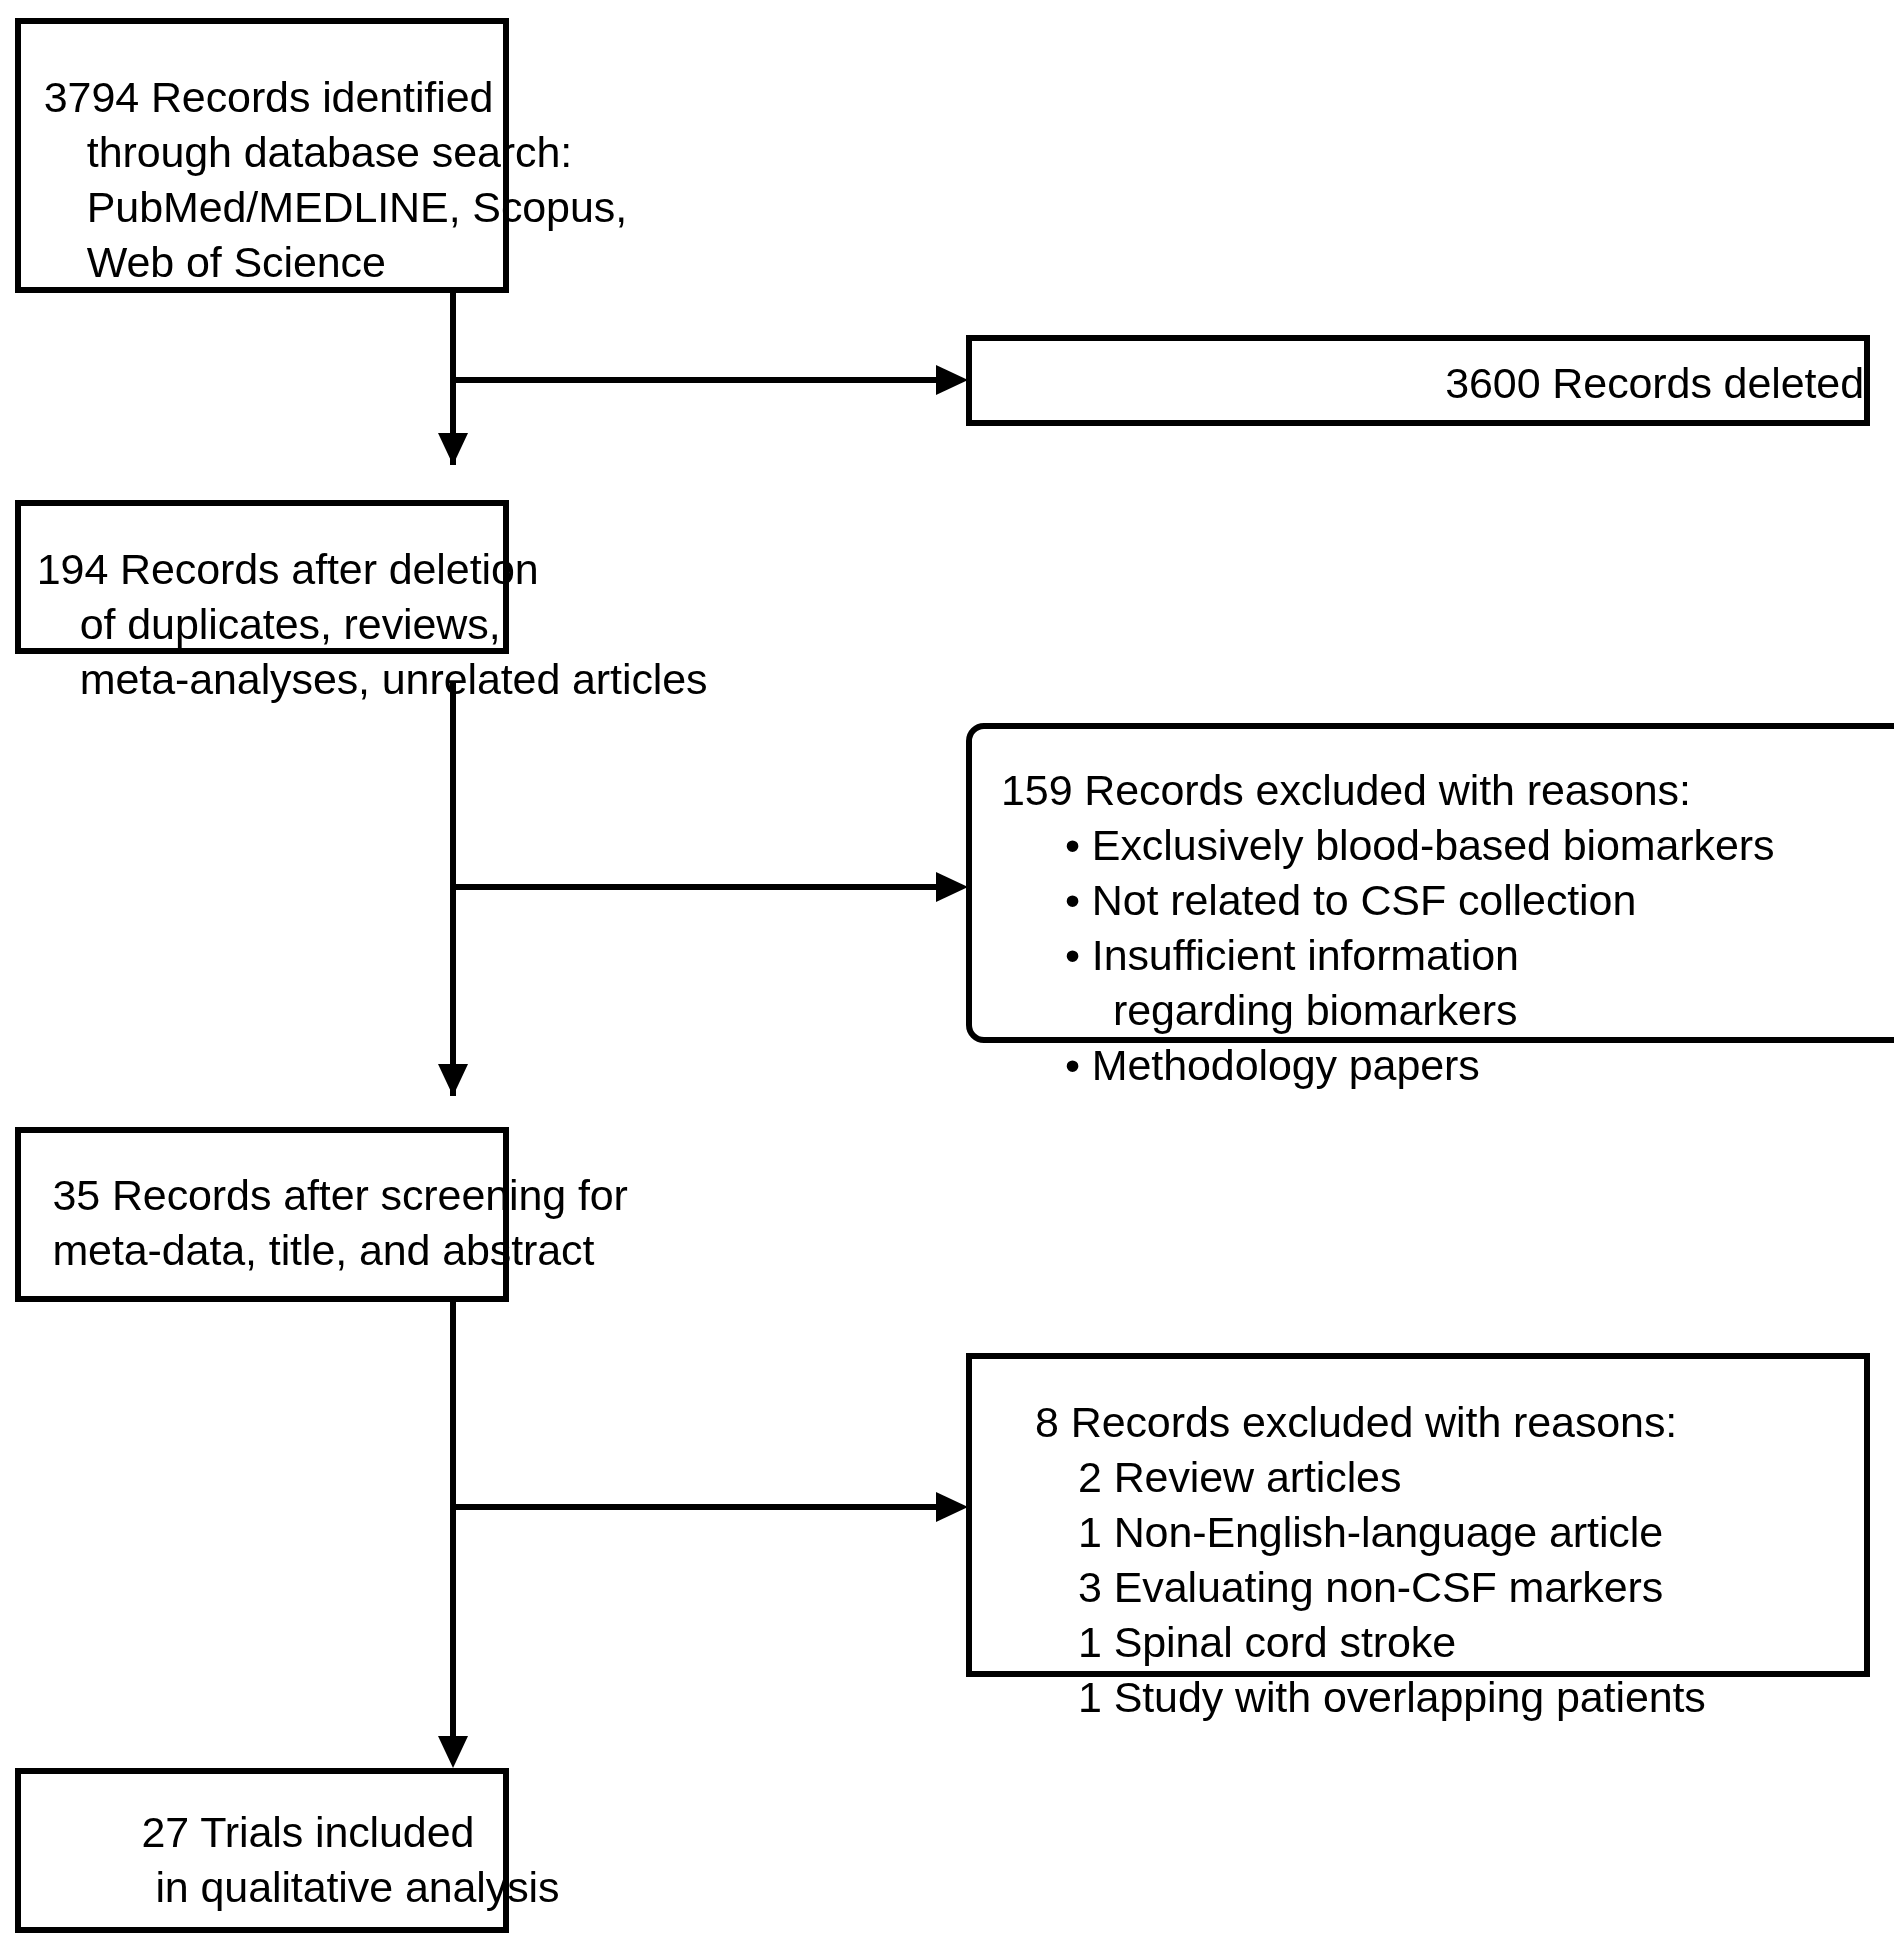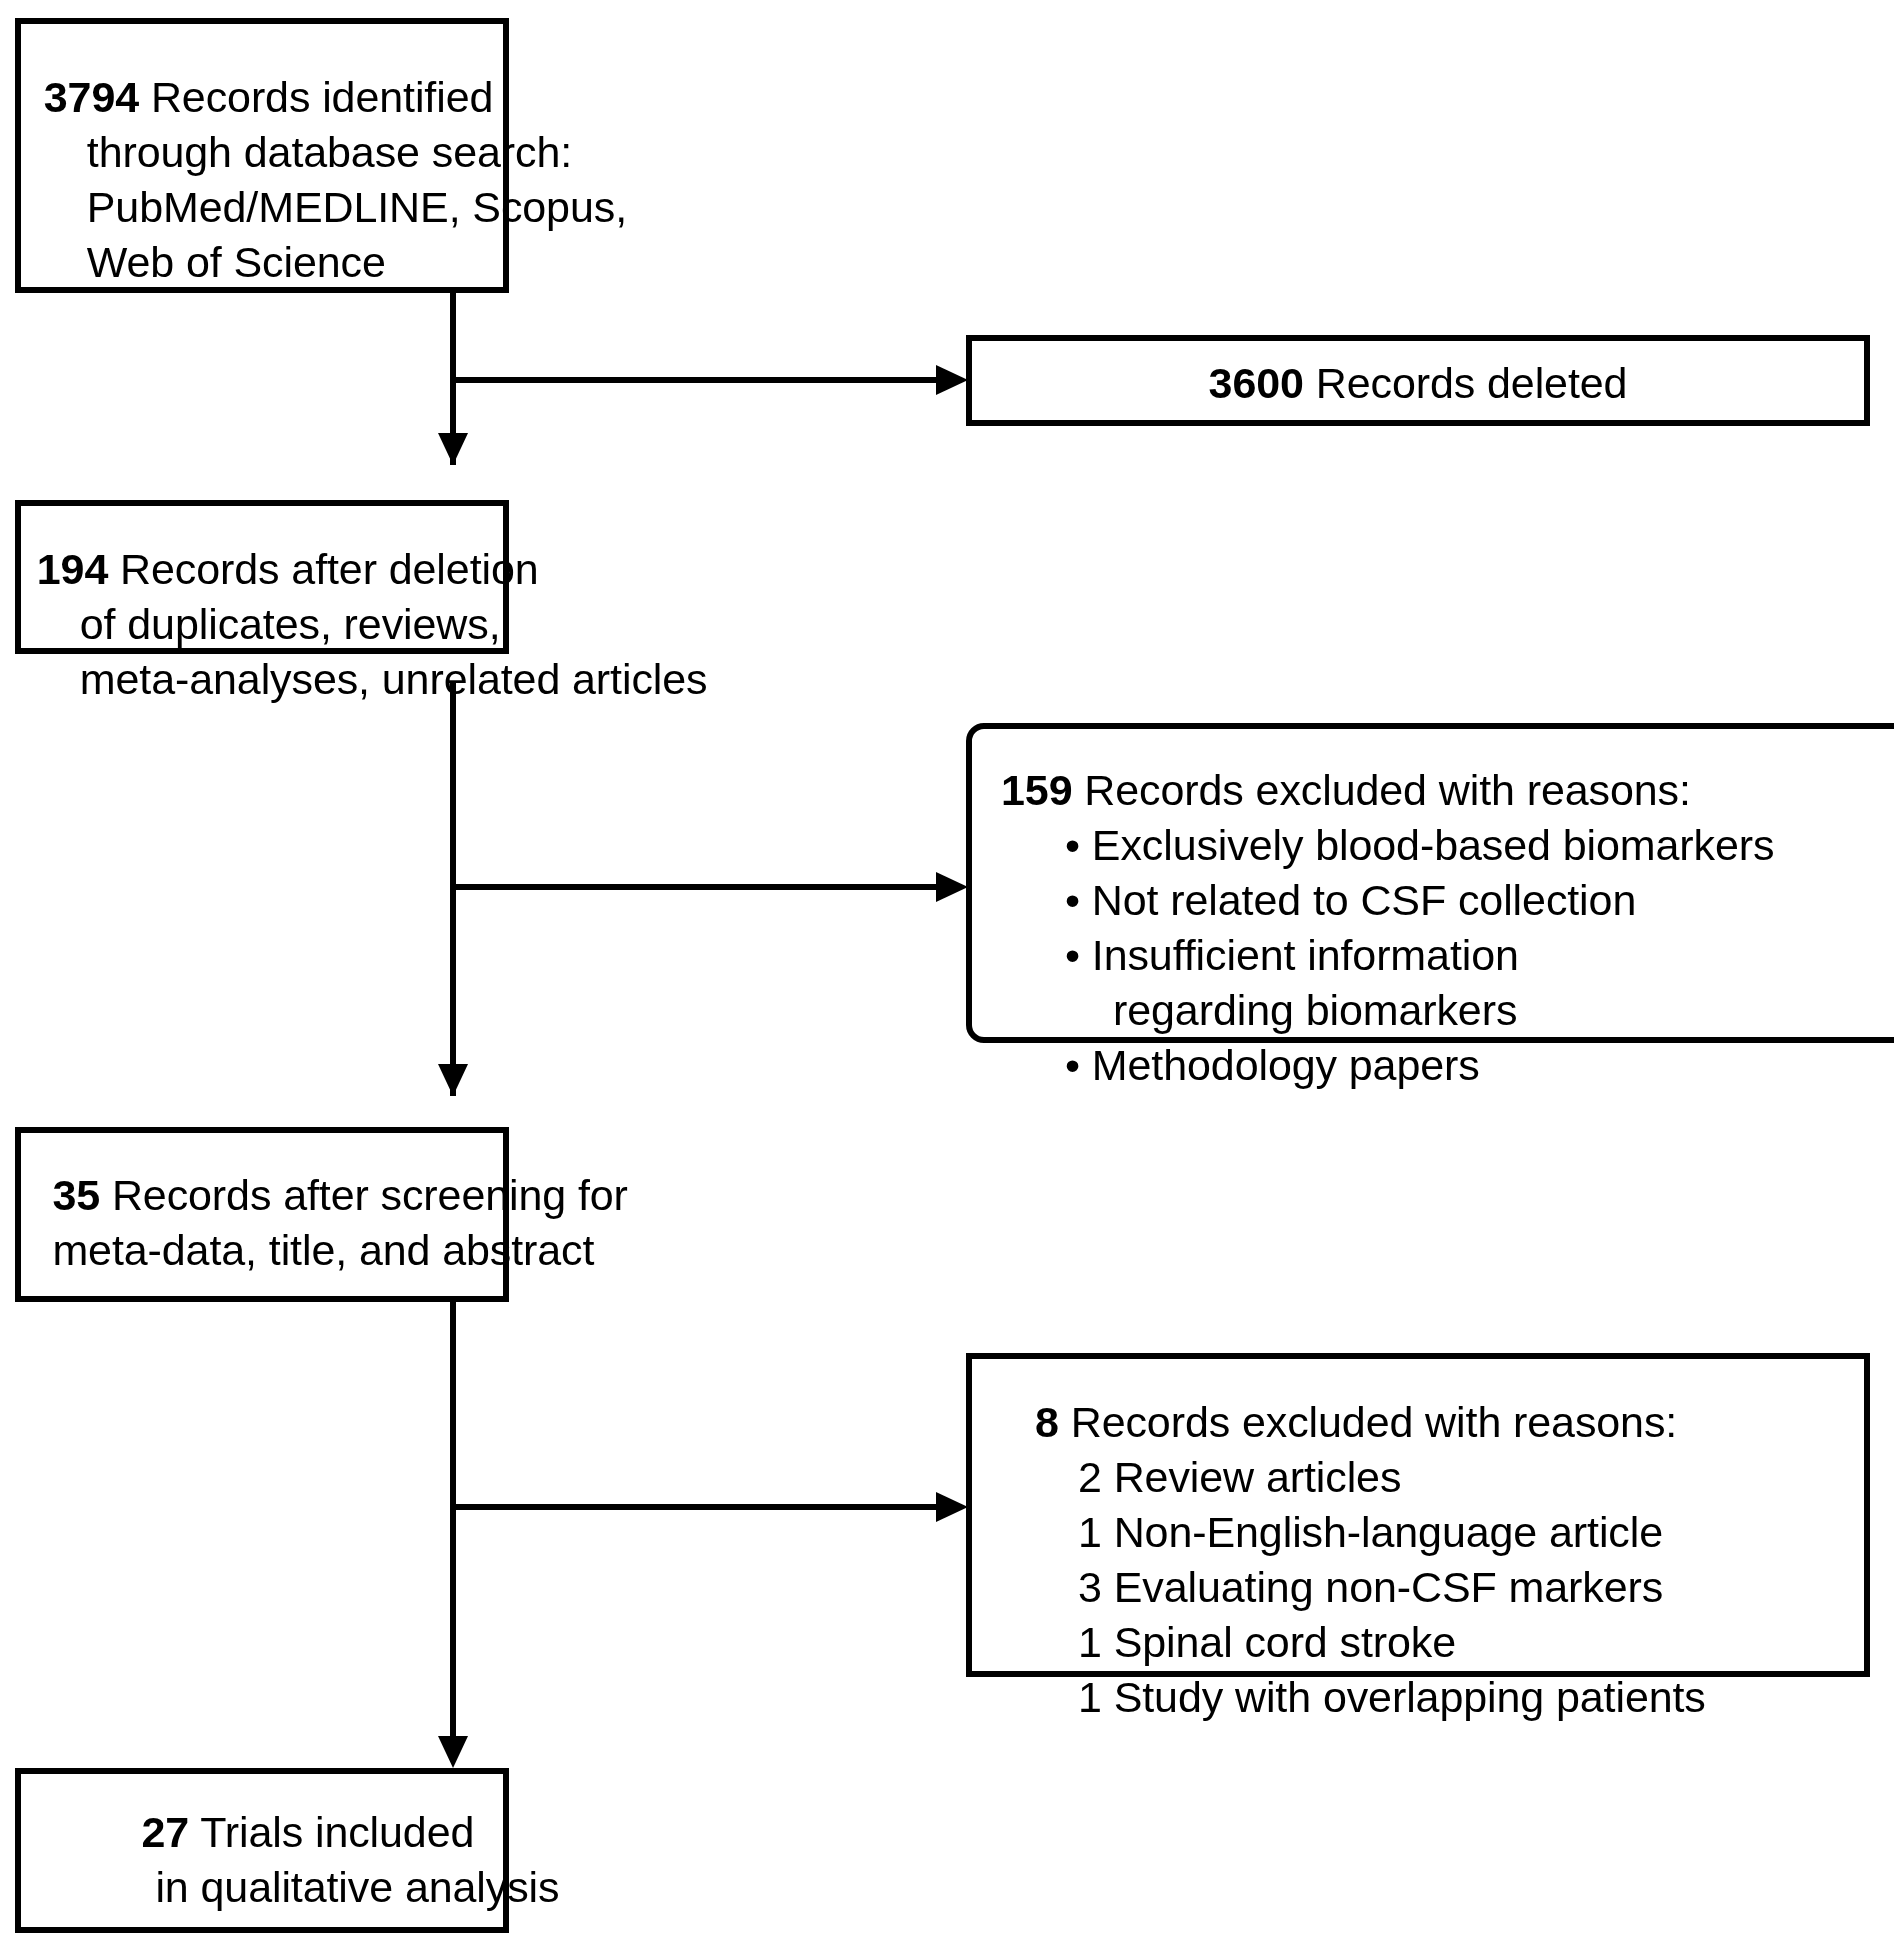--- a/index.html
+++ b/index.html
@@ -32,27 +32,27 @@
   }
 
   
   .tline {
     font-size: 43px;
     line-height: 55px;
     white-space: pre;
     letter-spacing: -0.1px;
   }
   .num {
-    font-weight: bold;
+    font-weight: normal;
   }
   .indent1 { padding-left: 43px; }   
   .indent2 { padding-left: 64px; }   
   .indent3 { padding-left: 112px; }  
   .indentnum { padding-left: 43px; } 
-  .center { text-align: center; }
+  .center { text-align: right; }
 
   
   .vline {
     position: absolute;
     width: 6.3px;
     background: #000000;
   }
   .hline {
     position: absolute;
     height: 6.3px;

